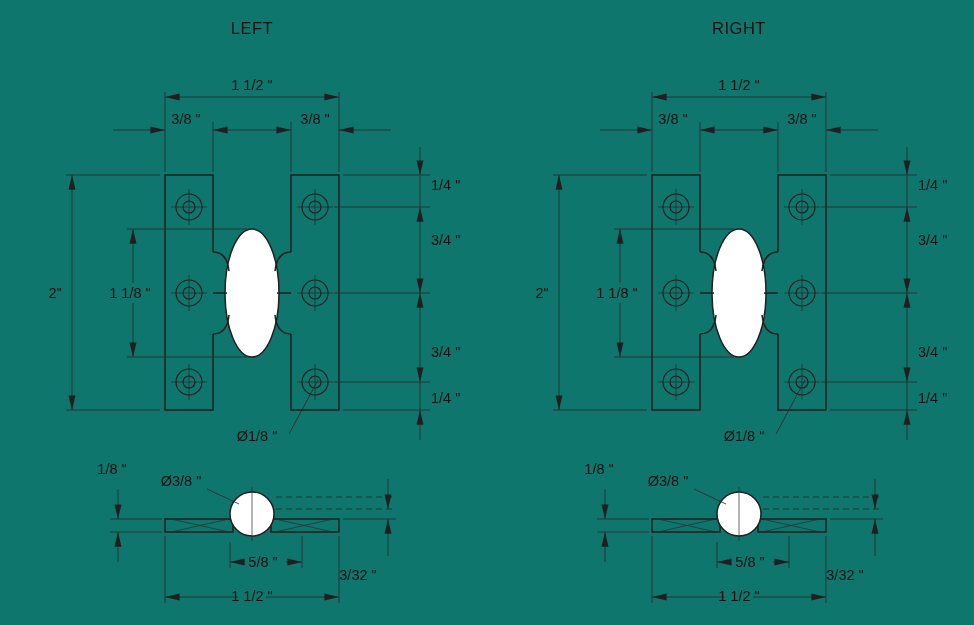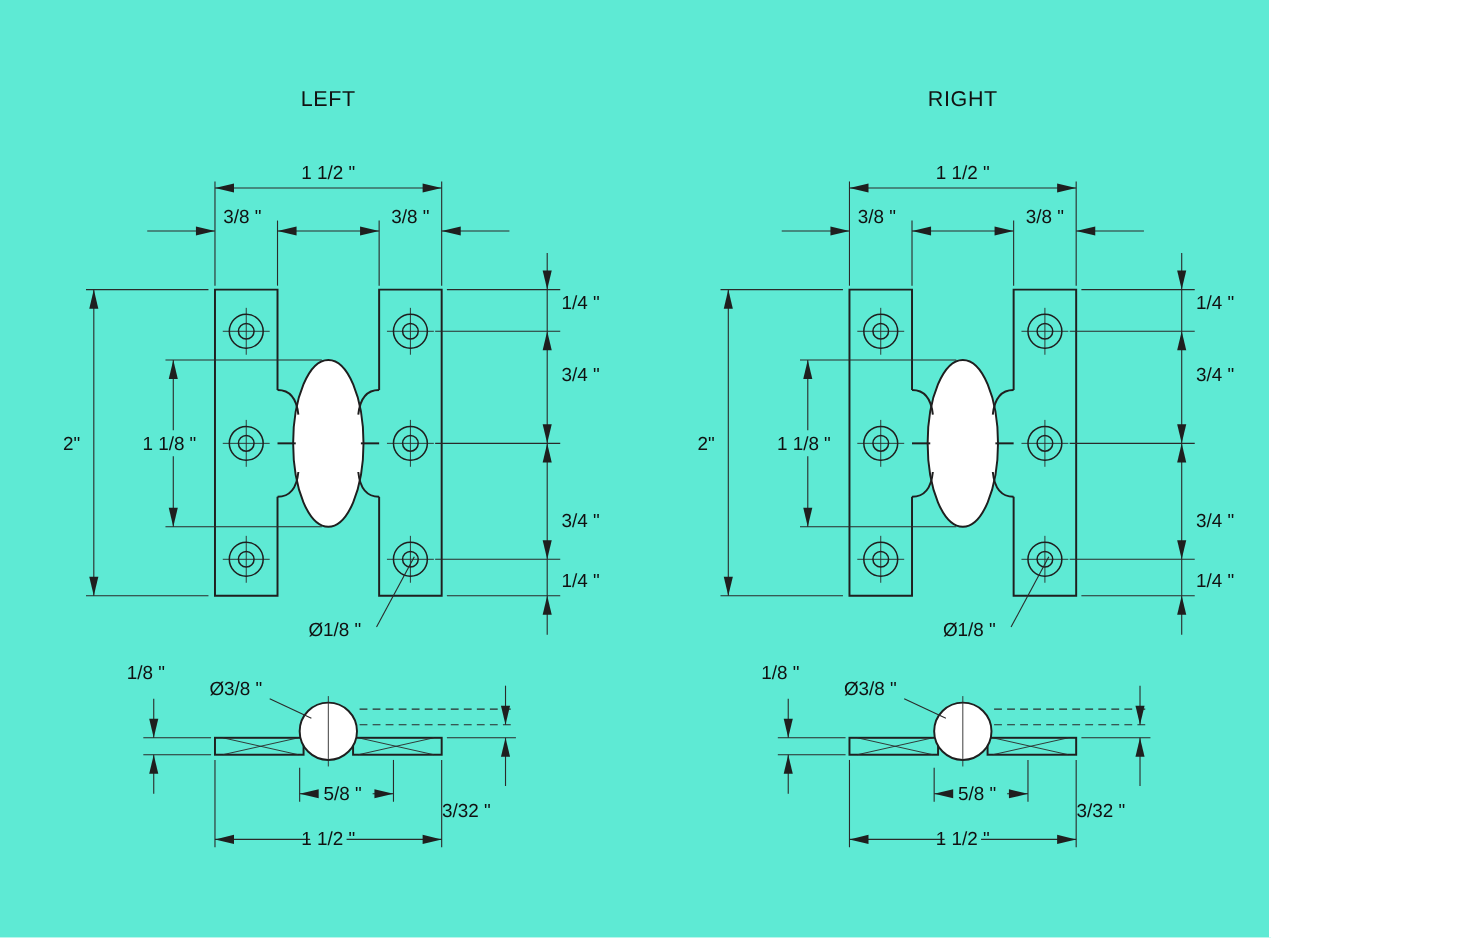--- a/index.html
+++ b/index.html
@@ -1,16 +1,16 @@
 <!DOCTYPE html>
 <html><head>
 <meta charset="utf-8">
 <style>
   html,body{margin:0;padding:0;background:#ffffff;}
-  .canvas{width:846px;height:625px;background:#5eead4;display:flex;overflow:hidden;}
+  .canvas{width:974px;height:625px;background:#0f766e;display:flex;overflow:hidden;}
   svg{display:block;}
   .obj{stroke:#1f1f1f;stroke-width:1.5;fill:none;stroke-linejoin:miter;}
   .objf{stroke:#1f1f1f;stroke-width:1.5;fill:#ffffff;}
   .hole{stroke:#1f1f1f;stroke-width:1.15;fill:none;}
   .thin{stroke:#2a2a2a;stroke-width:0.85;fill:none;}
   .cl{stroke:#2a2a2a;stroke-width:0.7;fill:none;}
   .dash{stroke:#2a2a2a;stroke-width:0.85;fill:none;stroke-dasharray:6 4;}
   .dtext{font:14.5px "Liberation Sans", sans-serif;fill:#111111;}
   .ttl{font:16.5px "Liberation Sans", sans-serif;fill:#111111;letter-spacing:0.5px;}
 </style>

